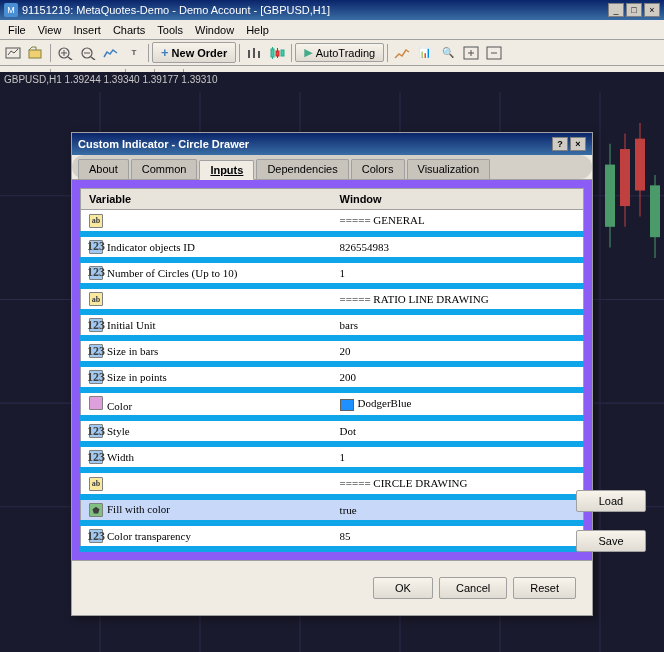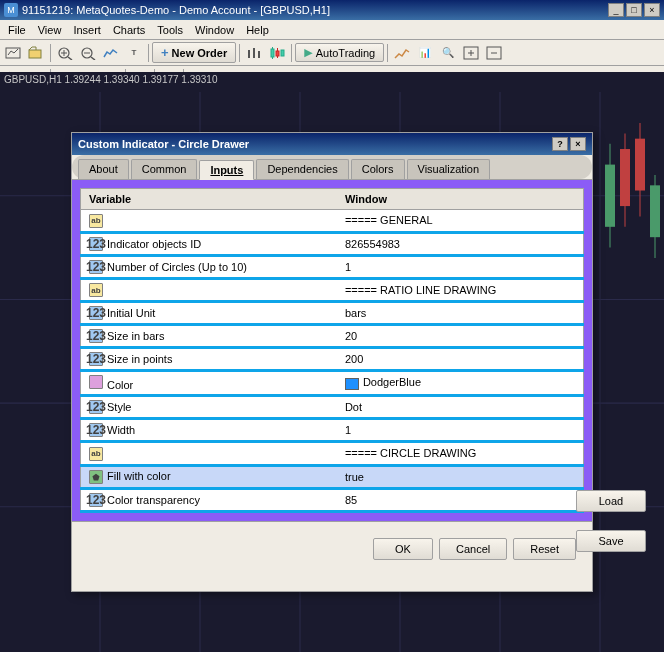--- a/index.html
+++ b/index.html
@@ -218,22 +218,23 @@
       text-align: left;
       padding: 4px 8px;
       font-size: 11px;
       font-weight: bold;
       border-bottom: 1px solid #a0a0a0;
       color: #000;
     }
     .data-table td {
       padding: 3px 8px;
       font-size: 11px;
-      border-bottom: 3px solid #0ea5e9;
+      border-bottom: 6px solid #0ea5e9;
       vertical-align: middle;
+      font-family: Liberation Serif, serif;
     }
     .data-table tr.selected { background: #c8d8f8; margin-left: 20px; }
 
     .row-icon {
       display: inline-flex;
       align-items: center;
       justify-content: center;
       width: 14px;
       height: 14px;
       font-size: 9px;

